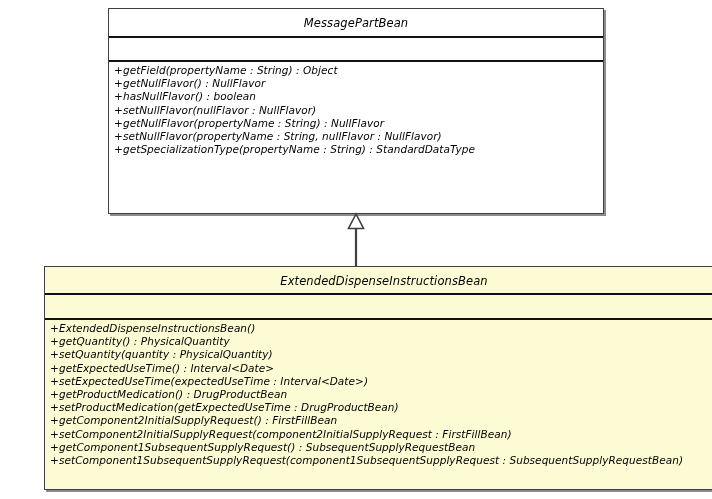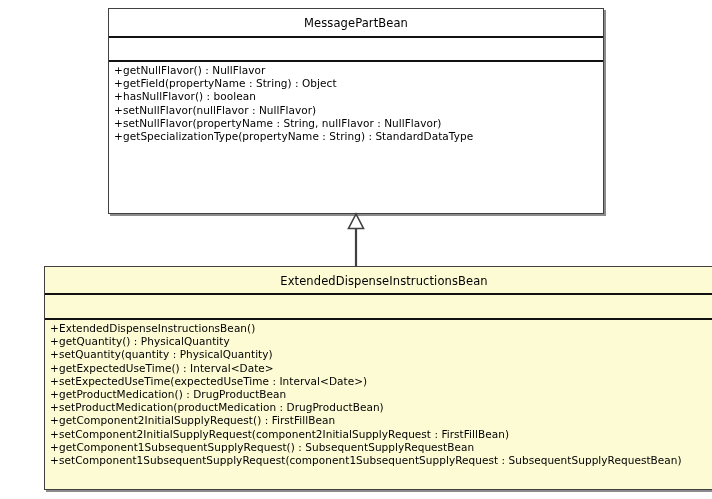--- a/index.html
+++ b/index.html
@@ -14,20 +14,21 @@
     overflow: hidden;
     font-family: "DejaVu Sans", "Liberation Sans", sans-serif;
     -webkit-font-smoothing: none;
   }
 
   #diagram-canvas {
     position: absolute;
     left: 0; top: 0;
     width: 712px;
     height: 499px;
+    font-style: italic;
   }
 
   
   .uml-class {
     position: absolute;
     box-sizing: border-box;
     border: 1px solid #404040;
     box-shadow: 2px 2px 0 0 rgba(0,0,0,0.45);
     background: #ffffff;
   }
@@ -92,45 +93,46 @@
 
   <div class="uml-class" id="class-message-part-bean" style="left: 108px; top: 8px; width: 496px; height: 206px; background: rgb(255, 255, 255);">
 
     <div class="class-name-compartment" style="height:29px; line-height:29px;">
       <span>MessagePartBean</span>
     </div>
 
     <div class="attributes-compartment" style="height:24px;"></div>
 
     <div class="operations-compartment" id="ops-message-part-bean">
+        <div class="member-row"><span class="vis">+</span><span>getField(propertyName : String) : Object</span></div>
         <div class="member-row"><span class="vis">+</span><span>getNullFlavor() : NullFlavor</span></div>
-        <div class="member-row"><span class="vis">+</span><span>getField(propertyName : String) : Object</span></div>
         <div class="member-row"><span class="vis">+</span><span>hasNullFlavor() : boolean</span></div>
         <div class="member-row"><span class="vis">+</span><span>setNullFlavor(nullFlavor : NullFlavor)</span></div>
+        <div class="member-row"><span class="vis">+</span><span>getNullFlavor(propertyName : String) : NullFlavor</span></div>
         <div class="member-row"><span class="vis">+</span><span>setNullFlavor(propertyName : String, nullFlavor : NullFlavor)</span></div>
         <div class="member-row"><span class="vis">+</span><span>getSpecializationType(propertyName : String) : StandardDataType</span></div>
       </div>
   </div>
 
   <div class="uml-class tinted" id="class-extended-dispense-instructions-bean" style="left: 17px; top: 266px; width: 680px; height: 224px; background: rgb(253, 251, 212);">
 
     <div class="class-name-compartment" style="height:28px; line-height:28px;">
       <span>ExtendedDispenseInstructionsBean</span>
     </div>
 
     <div class="attributes-compartment" style="height:25px;"></div>
 
     <div class="operations-compartment" id="ops-extended-dispense-instructions-bean">
         <div class="member-row"><span class="vis">+</span><span>ExtendedDispenseInstructionsBean()</span></div>
         <div class="member-row"><span class="vis">+</span><span>getQuantity() : PhysicalQuantity</span></div>
         <div class="member-row"><span class="vis">+</span><span>setQuantity(quantity : PhysicalQuantity)</span></div>
         <div class="member-row"><span class="vis">+</span><span>getExpectedUseTime() : Interval&lt;Date&gt;</span></div>
         <div class="member-row"><span class="vis">+</span><span>setExpectedUseTime(expectedUseTime : Interval&lt;Date&gt;)</span></div>
         <div class="member-row"><span class="vis">+</span><span>getProductMedication() : DrugProductBean</span></div>
-        <div class="member-row"><span class="vis">+</span><span>setProductMedication(productMedication : DrugProductBean)</span></div>
+        <div class="member-row"><span class="vis">+</span><span>setProductMedication(getExpectedUseTime : DrugProductBean)</span></div>
         <div class="member-row"><span class="vis">+</span><span>getComponent2InitialSupplyRequest() : FirstFillBean</span></div>
         <div class="member-row"><span class="vis">+</span><span>setComponent2InitialSupplyRequest(component2InitialSupplyRequest : FirstFillBean)</span></div>
         <div class="member-row"><span class="vis">+</span><span>getComponent1SubsequentSupplyRequest() : SubsequentSupplyRequestBean</span></div>
         <div class="member-row"><span class="vis">+</span><span>setComponent1SubsequentSupplyRequest(component1SubsequentSupplyRequest : SubsequentSupplyRequestBean)</span></div>
       </div>
   </div>
 
   <svg id="generalization-connector" viewBox="0 0 712 499">
     <line x1="356" y1="266" x2="356" y2="228" stroke="#404040" stroke-width="2.2"></line>
     <polygon points="356,214 348.5,228.5 363.5,228.5" fill="#ffffff" stroke="#404040" stroke-width="1.6" stroke-linejoin="miter"></polygon>

